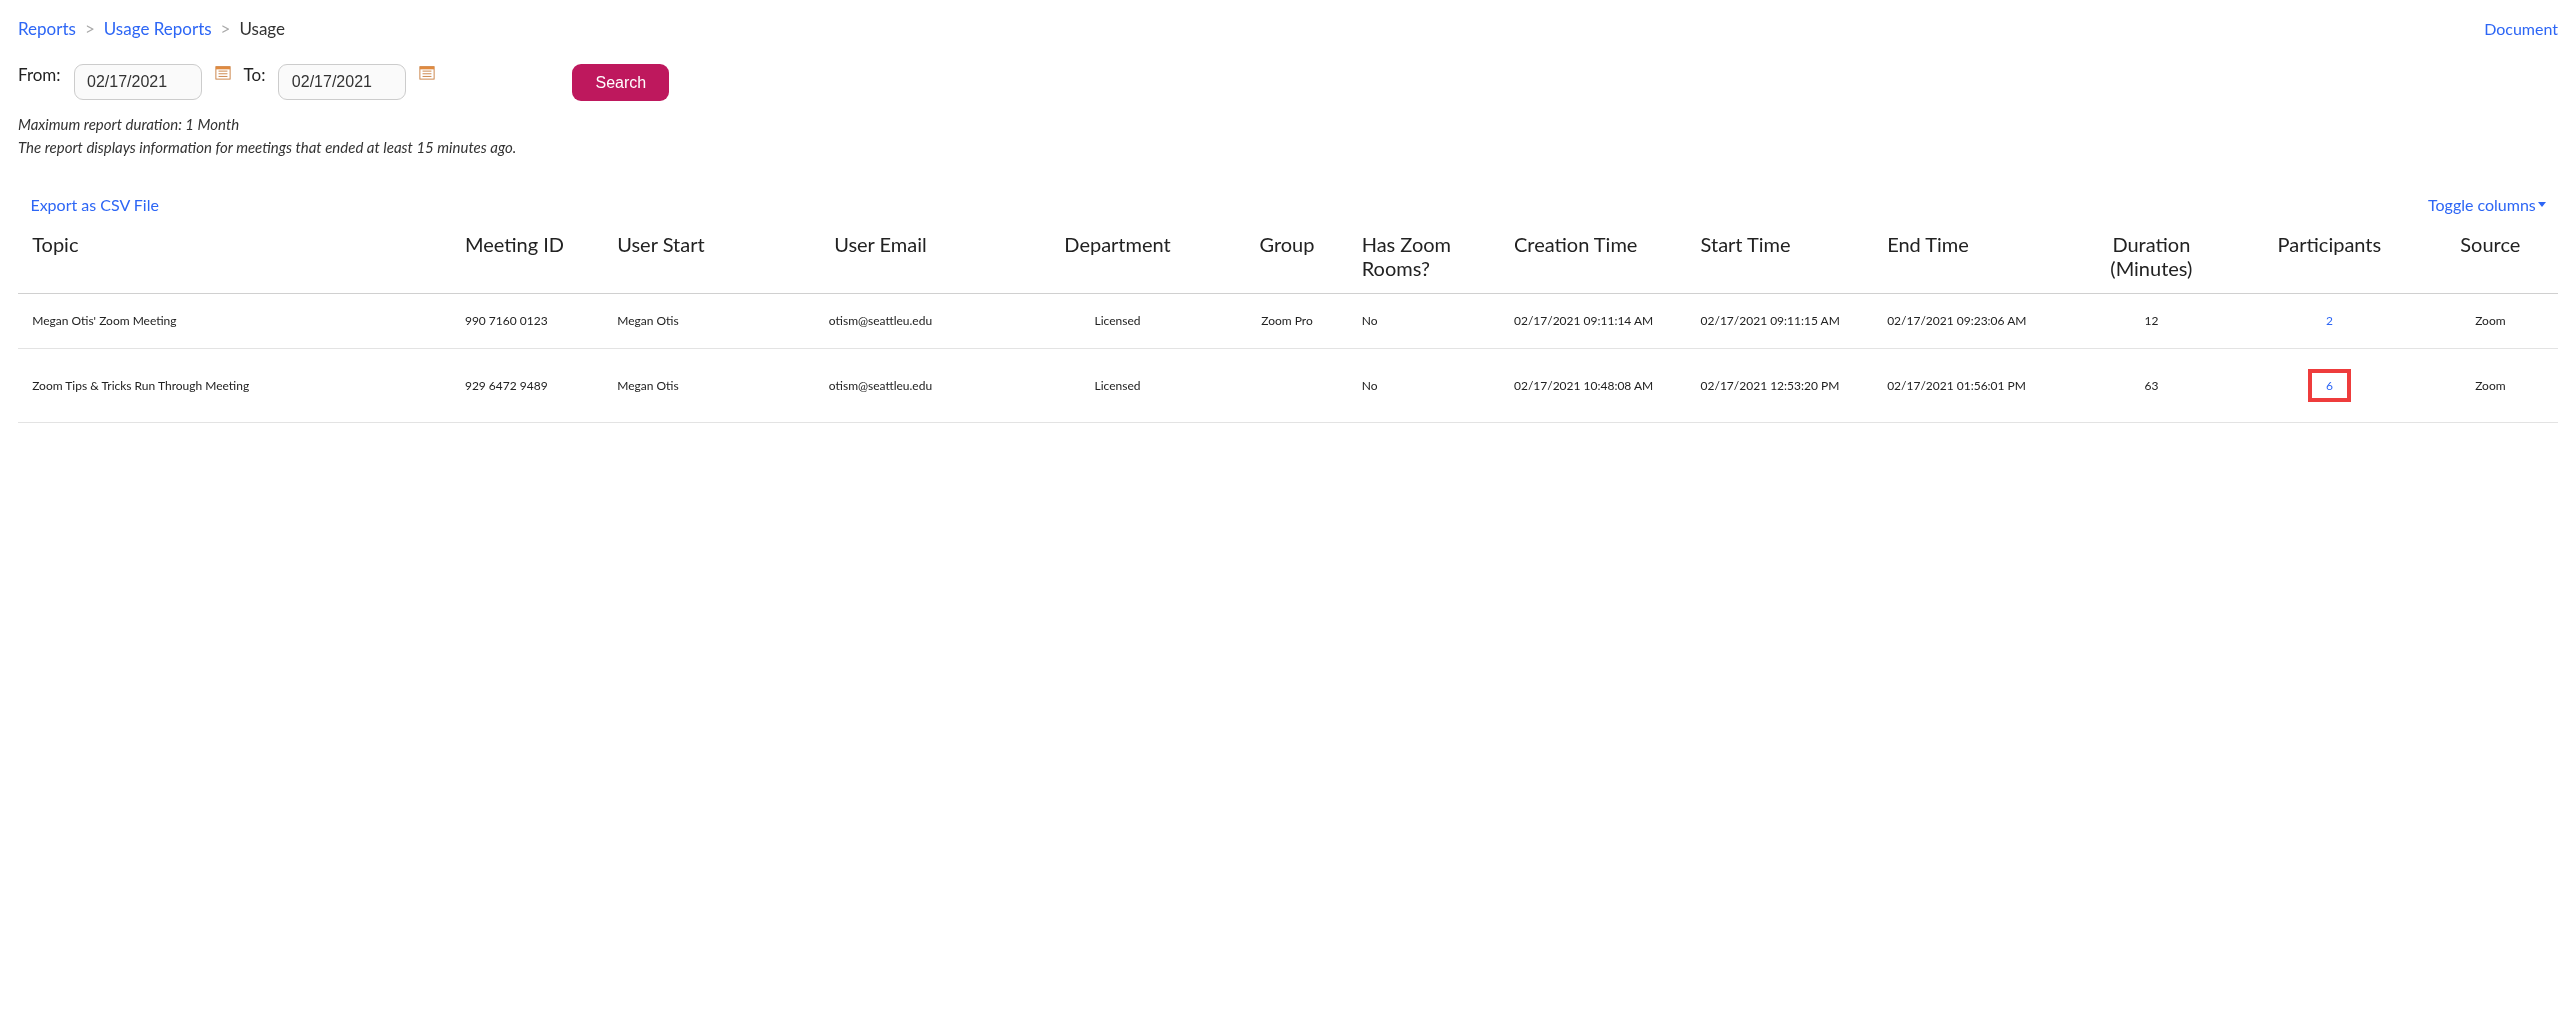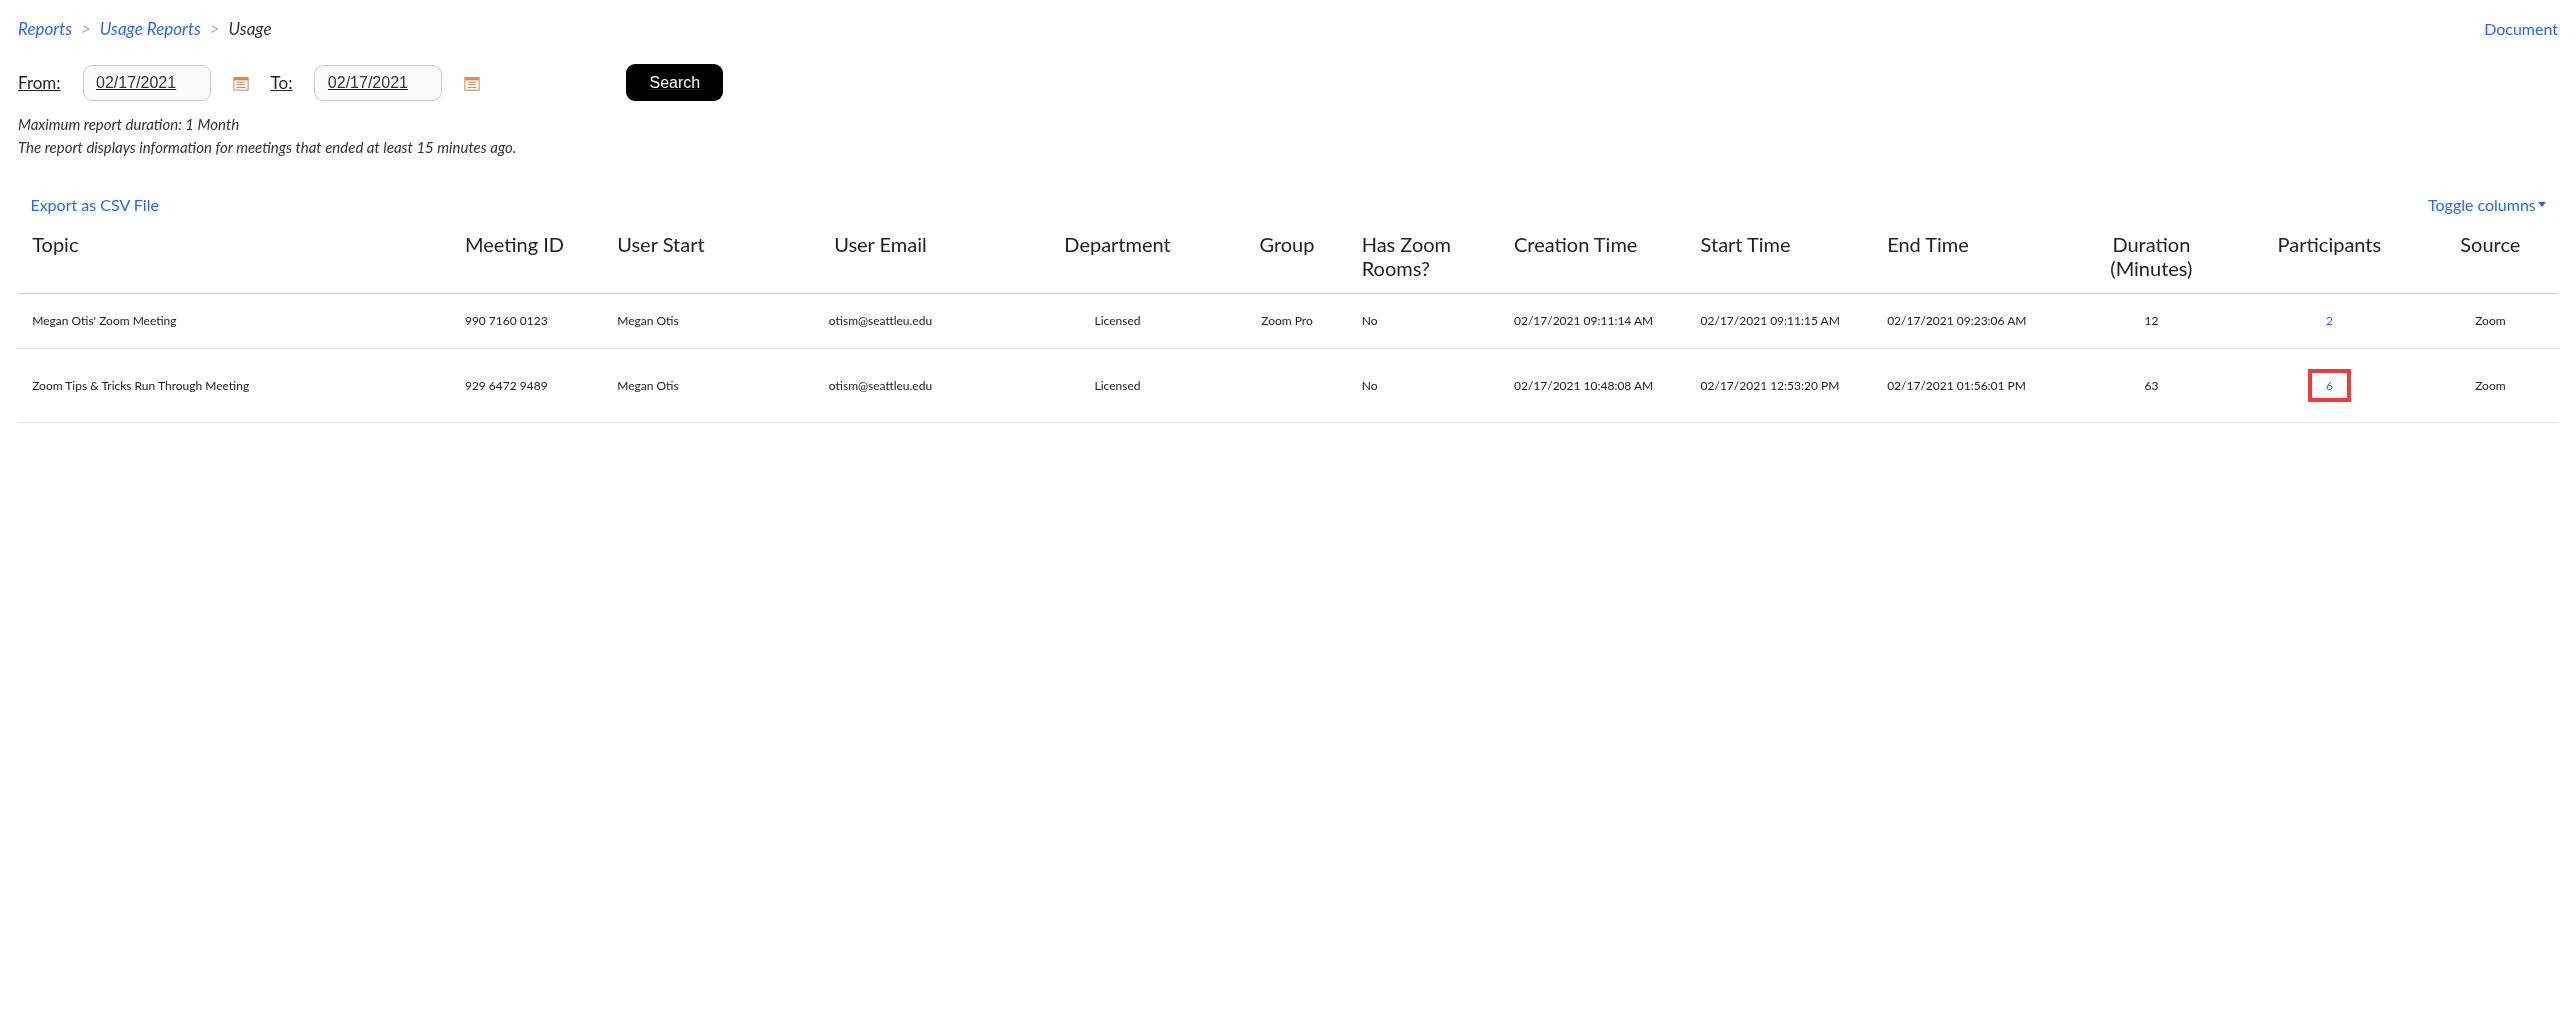--- a/index.html
+++ b/index.html
@@ -16,49 +16,47 @@
     display: flex;
     justify-content: space-between;
     align-items: center;
     margin-bottom: 25px;
   }
   .breadcrumb {
     display: flex;
     align-items: center;
     gap: 9px;
     font-size: 17px;
-    font-style: italic;
   }
   .breadcrumb .sep { color: #aaa; }
   .breadcrumb .current { color: #333; }
   .filter-row {
     display: flex;
-    align-items: center;
-    gap: 22px;
+    align-items: flex-start;
+    gap: 13px;
     margin-bottom: 14.2px;
-    text-decoration: underline;
   }
   .filter-row label { font-size: 17px; color: #222; }
   .date-input {
     height: 36px;
     width: 128px;
     border: 0.9px solid #ccc;
     border-radius: 9px;
     padding: 0 12.4px;
     font-size: 16px;
     color: #333;
     background: #fafafa;
   }
   .cal-icon {
     width: 16px; height: 16px;
     display: inline-block;
   }
   .search-btn {
     margin-left: 124px;
-    background: #000000;
+    background: #be185d;
     color: #fff;
     border: none;
     border-radius: 9px;
     height: 37px;
     padding: 0 23px;
     font-size: 16px;
     cursor: pointer;
   }
   .note {
     font-style: italic;

